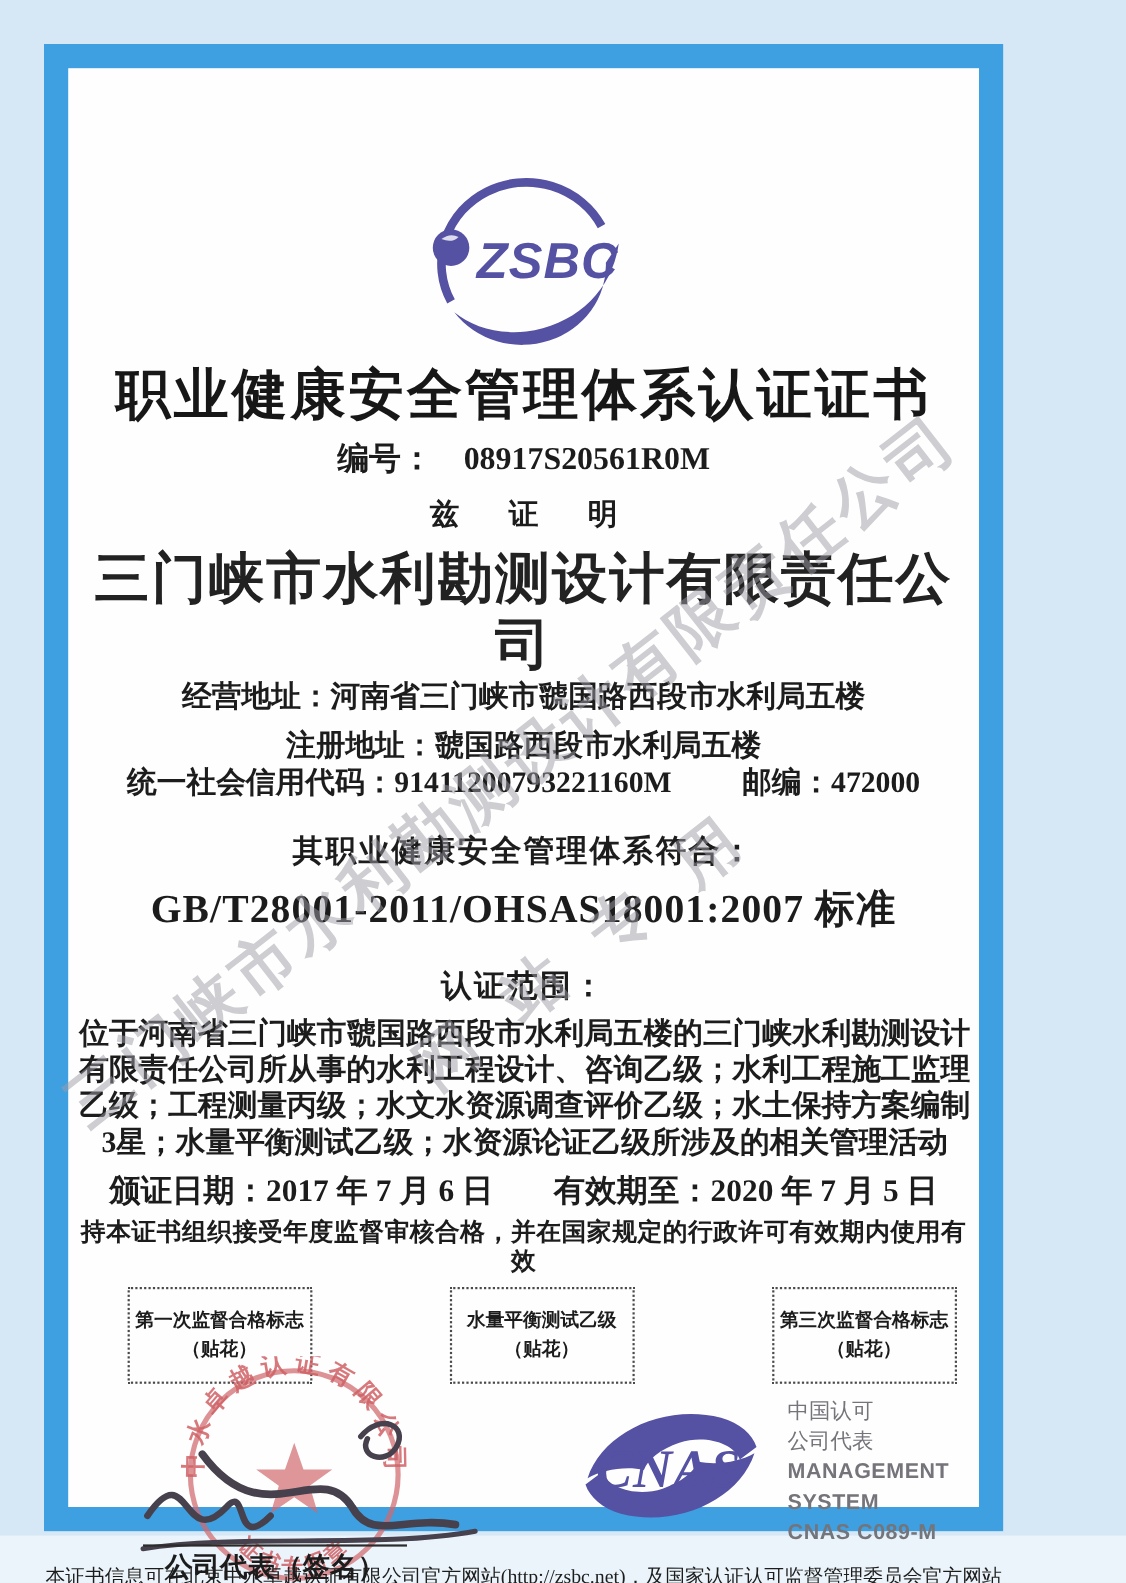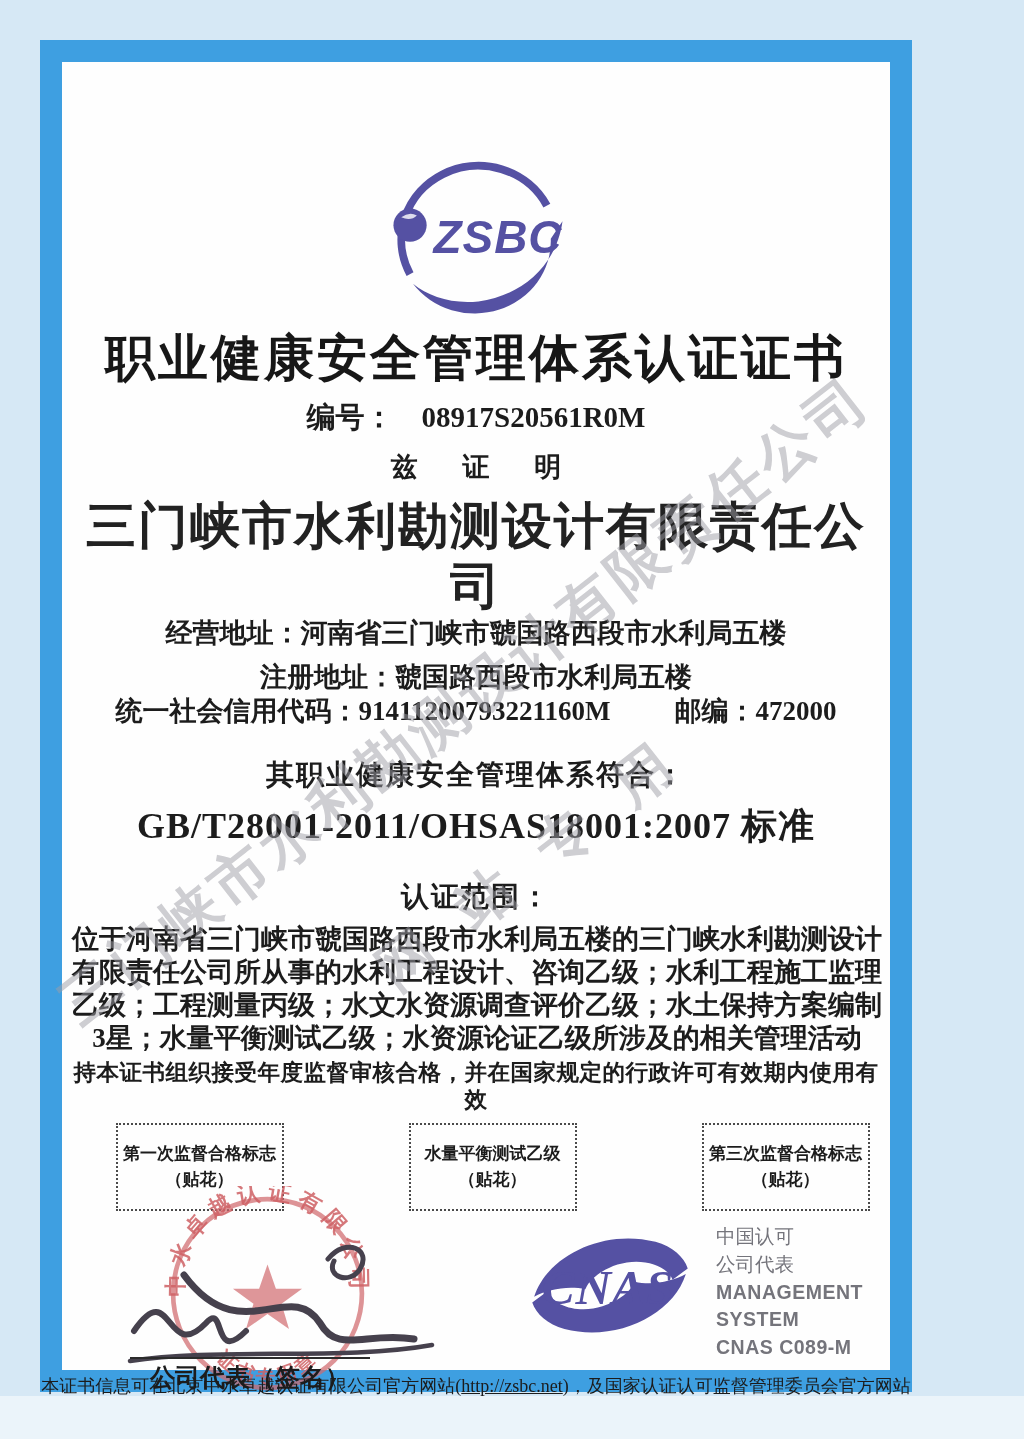--- a/index.html
+++ b/index.html
@@ -85,20 +85,24 @@
         <span>统一社会信用代码：91411200793221160M</span>
         <span>邮编：472000</span>
       </div>
 
       <div class="conform">其职业健康安全管理体系符合：</div>
       <div class="standard">GB/T28001-2011/OHSAS18001:2007 标准</div>
 
       <div class="scope-head">认证范围：</div>
       <div class="scope-text">位于河南省三门峡市虢国路西段市水利局五楼的三门峡水利勘测设计有限责任公司所从事的水利工程设计、咨询乙级；水利工程施工监理乙级；工程测量丙级；水文水资源调查评价乙级；水土保持方案编制3星；水量平衡测试乙级；水资源论证乙级所涉及的相关管理活动</div>
 
+      <div class="validity-row">
+        <span>颁证日期：2017 年 7 月 6 日</span>
+        <span>有效期至：2020 年 7 月 5 日</span>
+      </div>
       <div class="validity-note">持本证书组织接受年度监督审核合格，并在国家规定的行政许可有效期内使用有效</div>
 
       <div class="boxes-row">
         <div class="sup-box">
           <span>第一次监督合格标志</span>
           <span>（贴花）</span>
         </div>
         <div class="sup-box">
           <span>水量平衡测试乙级</span>
           <span>（贴花）</span>

